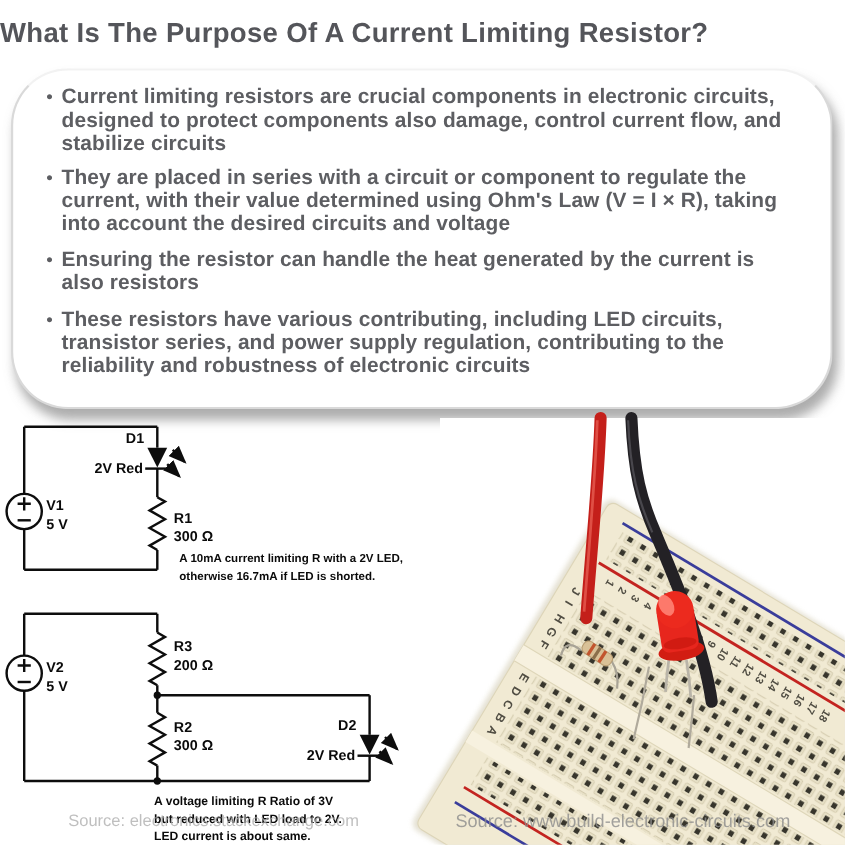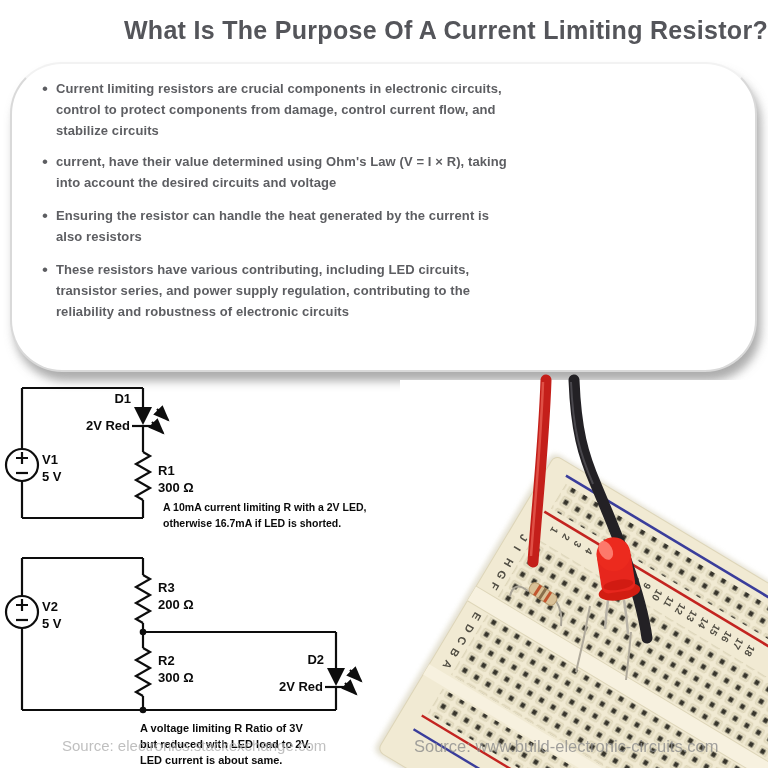--- a/index.html
+++ b/index.html
@@ -5,29 +5,29 @@
   :root{
     --title-text:#54555a; --body-text:#5d5e62; --card-border:#d9d9d9;
     --schematic-line:#0d0d0d; --watermark-gray:#b0b0b0;
     --board-cream:#f1ead3; --rail-red:#c32420; --rail-blue:#3a3d9b;
     --wire-red:#c41f1a; --wire-black:#232125; --led-red:#e7261d;
   }
   *{margin:0;padding:0;box-sizing:border-box;}
   html,body{width:768px;height:768px;background:#ffffff;overflow:hidden;
     font-family:"Liberation Sans","DejaVu Sans",sans-serif;}
   #stage{position:relative;width:768px;height:768px;background:#fff;}
-  .title{position:absolute;left:0;top:16px;width:768px;text-align:right;
+  .title{position:absolute;left:0;top:16px;width:768px;text-align:left;
     font-size:25px;font-weight:bold;color:var(--title-text);letter-spacing:.3px;}
   .card{position:absolute;left:10px;top:62px;width:747px;height:310px;
     background:#fff;border:2.5px solid var(--card-border);border-top-color:#f2f2f2;
     border-radius:52px;box-shadow:4px 9px 10px rgba(105,105,105,.55);
     padding:14px 24px 0 30px;}
   .bullet-item{display:flex;margin-bottom:10px;color:var(--body-text);}
   .bullet-dot{font-size:17px;line-height:21px;margin-right:8px;flex:0 0 auto;}
-  .b-lines{font-size:13px;font-weight:600;line-height:21px;letter-spacing:.1px;}
+  .b-lines{font-size:19px;font-weight:600;line-height:21px;letter-spacing:.1px;}
   .b-line{white-space:nowrap;}
   svg{position:absolute;overflow:visible;display:block;}
   #schematic{left:0;top:380px;}
   #photo{left:400px;top:380px;}
   .sch-wire{stroke:var(--schematic-line);stroke-width:2.2;fill:none;}
   .sch-fill{fill:var(--schematic-line);}
   .sch-label{font:bold 13px "Liberation Sans",sans-serif;fill:#0a0a0a;}
   .sch-note1{font:bold 10.5px "Liberation Sans",sans-serif;fill:#0a0a0a;}
   .sch-note2{font:bold 11px "Liberation Sans",sans-serif;fill:#0a0a0a;}
   .wm-left{font:15px "Liberation Sans",sans-serif;fill:var(--watermark-gray);opacity:.8;}
@@ -40,28 +40,29 @@
 
 <div id="stage">
 
   <div class="title">What Is The Purpose Of A Current Limiting Resistor?</div>
 
   <div class="card">
     <div class="bullet-item">
       <span class="bullet-dot">•</span>
       <div class="b-lines">
         <div class="b-line">Current limiting resistors are crucial components in electronic circuits,</div>
-        <div class="b-line">control to protect components from damage, control current flow, and</div>
+        <div class="b-line">designed to protect components also damage, control current flow, and</div>
         <div class="b-line">stabilize circuits</div>
       </div>
     </div>
     <div class="bullet-item">
       <span class="bullet-dot">•</span>
       <div class="b-lines">
-        <div class="b-line">current, have their value determined using Ohm's Law (V = I × R), taking</div>
+        <div class="b-line">They are placed in series with a circuit or component to regulate the</div>
+        <div class="b-line">current, with their value determined using Ohm's Law (V = I × R), taking</div>
         <div class="b-line">into account the desired circuits and voltage</div>
       </div>
     </div>
     <div class="bullet-item" style="margin-top:12px;">
       <span class="bullet-dot">•</span>
       <div class="b-lines">
         <div class="b-line">Ensuring the resistor can handle the heat generated by the current is</div>
         <div class="b-line">also resistors</div>
       </div>
     </div>

